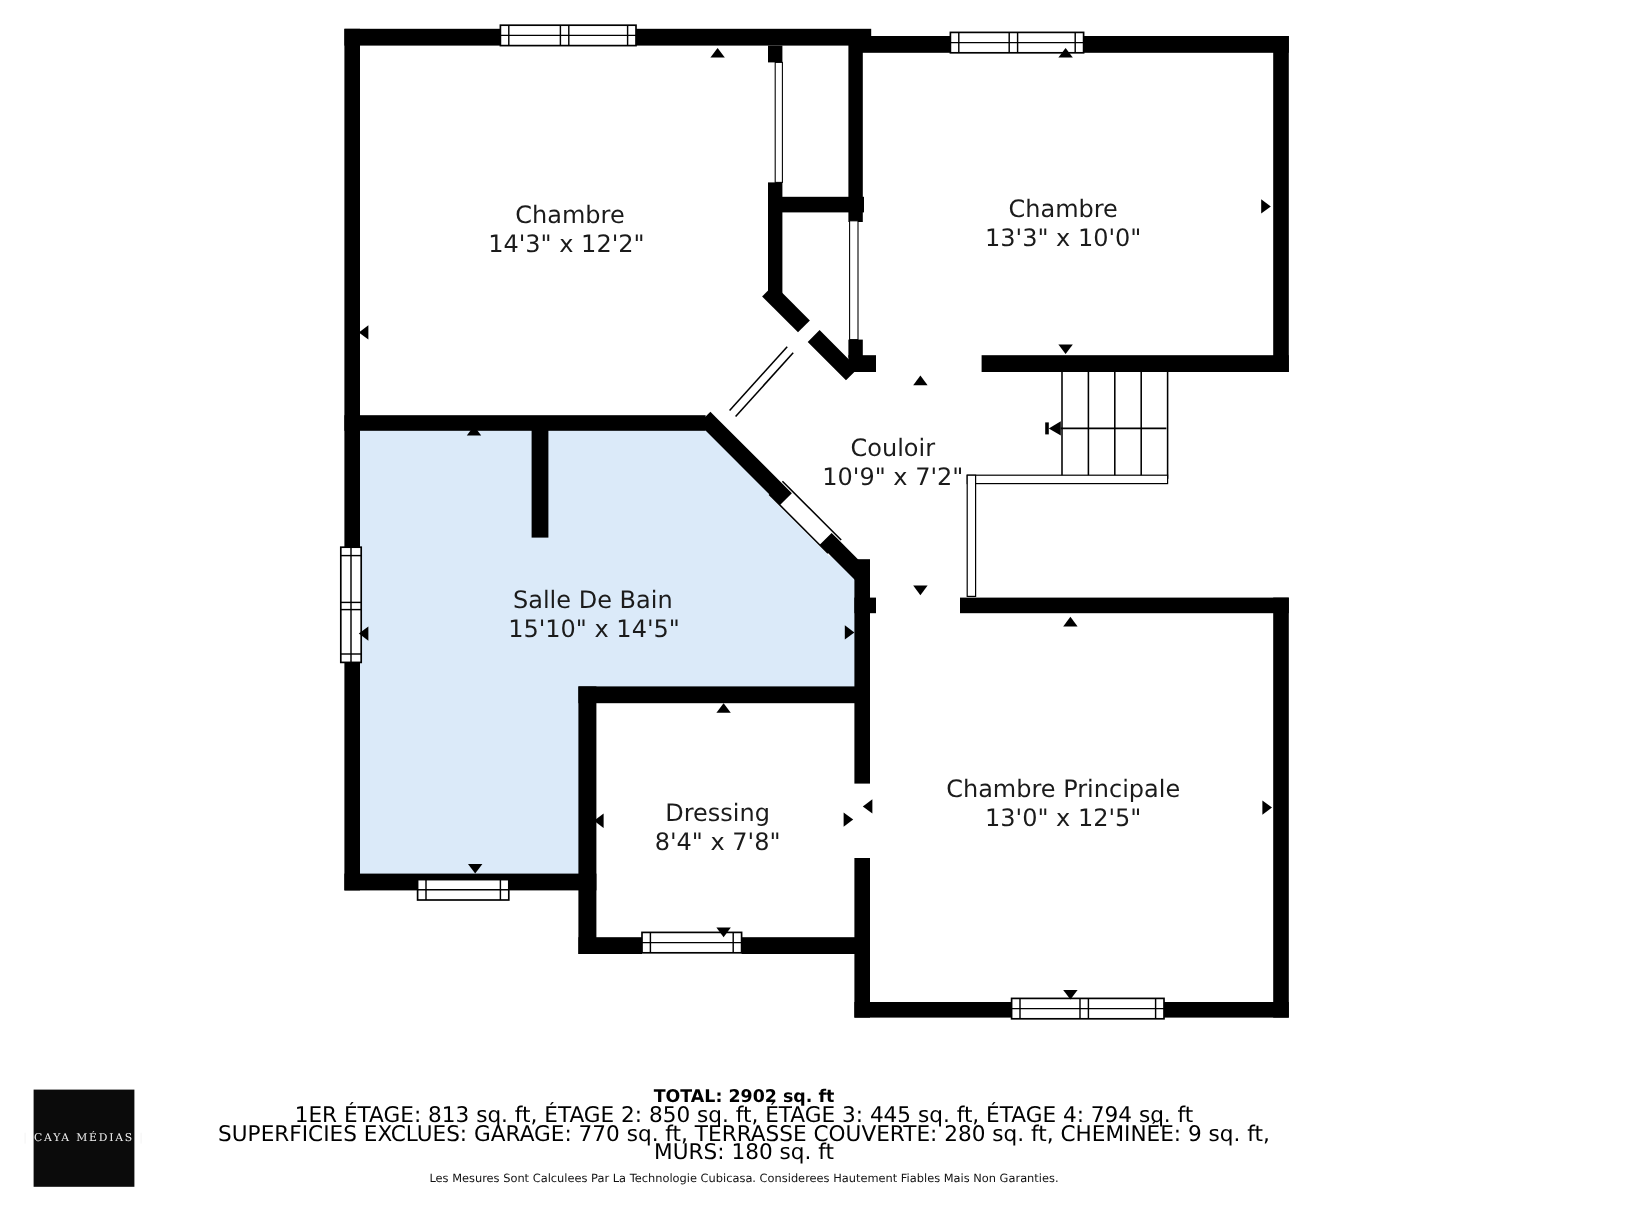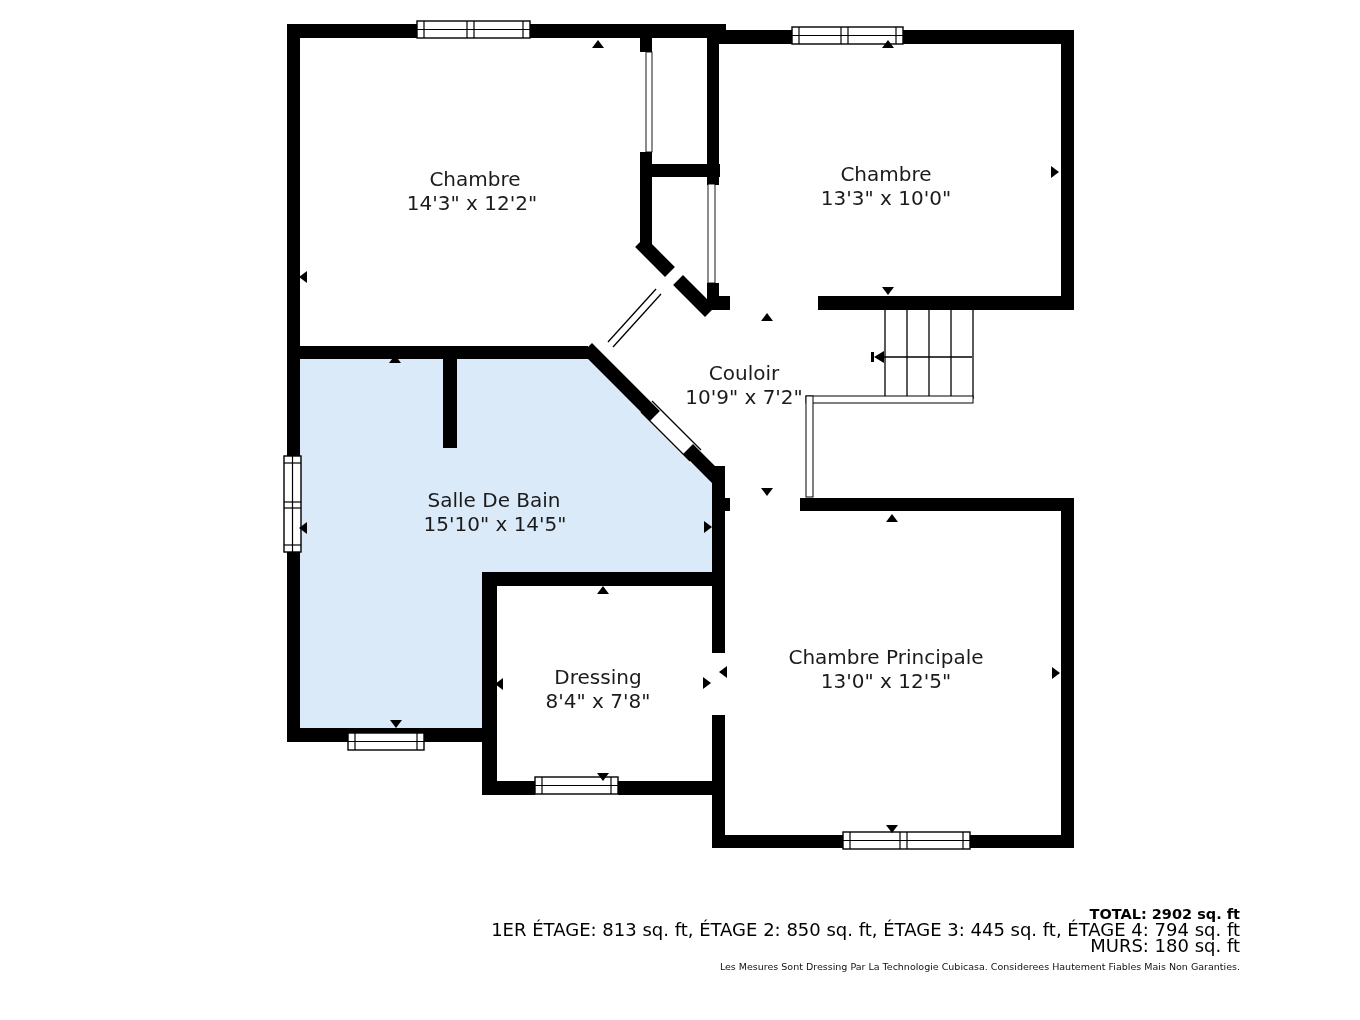--- a/index.html
+++ b/index.html
@@ -10,21 +10,21 @@
   .room-name,.room-dim{font-size:20px;}
   .wall{fill:#000000;}
   .diag{stroke:#000000;stroke-width:14;stroke-linecap:square;}
   .thin{stroke:#000000;stroke-width:1.3;fill:none;}
   .win-rect{fill:#ffffff;stroke:#000000;stroke-width:1.4;}
   .win-line{stroke:#000000;stroke-width:1.2;}
   .guard{fill:#ffffff;stroke:#000000;stroke-width:1;}
   .leaf{fill:#ffffff;stroke:#000000;stroke-width:0.9;}
   .arrow{fill:#000000;}
   .gapcover{stroke:#ffffff;stroke-width:16;stroke-linecap:butt;}
-  .summary{position:absolute;left:0;right:0;top:906px;text-align:right;color:#000;}
+  .summary{position:absolute;left:0;right:0;top:906px;text-align:center;color:#000;}
   .summary .total{font-weight:bold;font-size:14.5px;line-height:16px;}
   .summary .line{font-size:18px;line-height:15.5px;}
   .summary .disclaimer{margin-top:8px;font-size:9.5px;line-height:12px;color:#111;}
   .logo{position:absolute;left:28px;top:908px;width:84px;height:81px;background:#0b0b0b;
         color:#f2f2f2;display:flex;align-items:center;justify-content:center;
         font-family:"DejaVu Serif","Liberation Serif",serif;font-size:9px;
         letter-spacing:1.5px;white-space:nowrap;}
 </style>
 </head>
 <body>
@@ -181,21 +181,25 @@
       <text class="room-dim" x="495" y="531" text-anchor="middle">15'10" x 14'5"</text>
 
       <text class="room-name" x="598" y="684" text-anchor="middle">Dressing</text>
       <text class="room-dim" x="598" y="708" text-anchor="middle">8'4" x 7'8"</text>
 
       <text class="room-name" x="886" y="664" text-anchor="middle">Chambre Principale</text>
       <text class="room-dim" x="886" y="688" text-anchor="middle">13'0" x 12'5"</text>
     </g>
   </svg>
 
+  <div class="logo">
+    <span>| CAYA MÉDIAS |</span>
+  </div>
 
   <div class="summary">
     <div class="total">TOTAL: 2902 sq. ft</div>
     <div class="line">1ER ÉTAGE: 813 sq. ft, ÉTAGE 2: 850 sq. ft, ÉTAGE 3: 445 sq. ft, ÉTAGE 4: 794 sq. ft</div>
+    <div class="line">SUPERFICIES EXCLUES: GARAGE: 770 sq. ft, TERRASSE COUVERTE: 280 sq. ft, CHEMINÉE: 9 sq. ft,</div>
     <div class="line">MURS: 180 sq. ft</div>
-    <div class="disclaimer">Les Mesures Sont Dressing Par La Technologie Cubicasa. Considerees Hautement Fiables Mais Non Garanties.</div>
+    <div class="disclaimer">Les Mesures Sont Calculees Par La Technologie Cubicasa. Considerees Hautement Fiables Mais Non Garanties.</div>
   </div>
 
 </div>
 
 </body></html>

